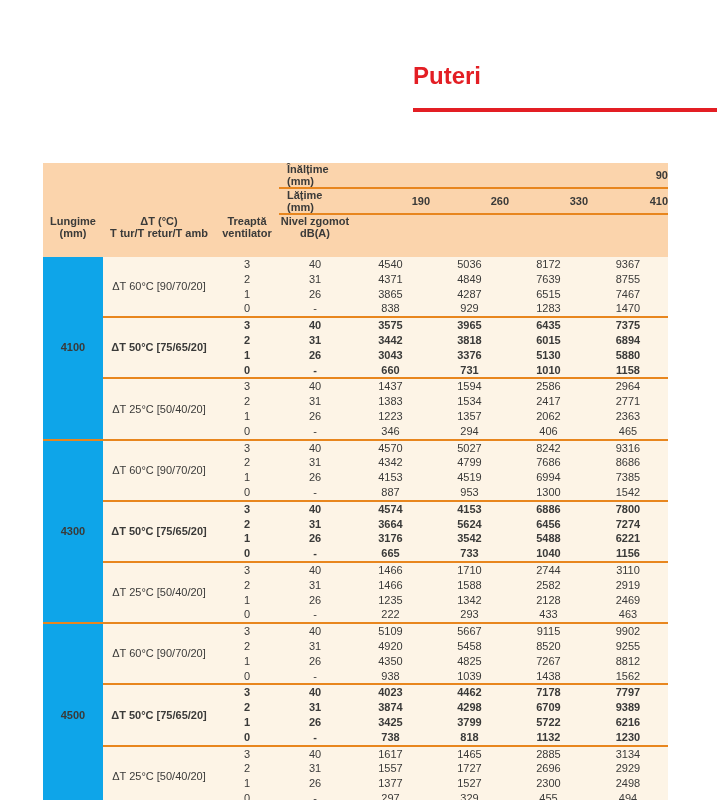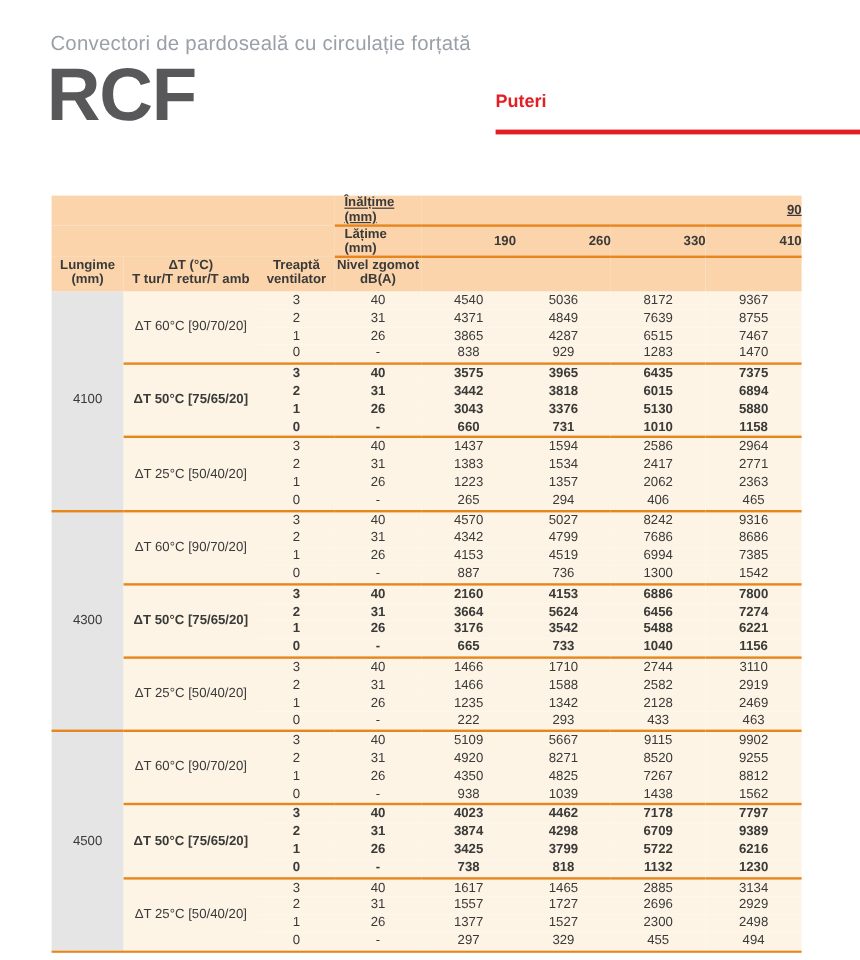--- a/index.html
+++ b/index.html
@@ -10,50 +10,48 @@
     --text:#3A3A39;
     --subtitle:#9AA0A8;
     --logo:#58585A;
   }
   *{margin:0;padding:0;box-sizing:border-box;}
   body{background:#fff;font-family:"Liberation Sans",sans-serif;}
   .page{position:relative;width:717px;height:800px;background:#fff;overflow:hidden;}
 
   .subtitle{position:absolute;left:42px;top:27px;font-size:17px;color:var(--subtitle);letter-spacing:.2px;}
   .logo{position:absolute;left:39px;top:44px;font-size:62px;font-weight:900;color:var(--logo);letter-spacing:-1px;}
-  .section-title{position:absolute;left:413px;top:76px;font-size:15px;font-weight:bold;color:var(--red);}
+  .section-title{position:absolute;left:413px;top:62px;font-size:24px;font-weight:bold;color:var(--red);}
   .red-rule{position:absolute;left:413px;top:108px;width:304px;height:4px;background:var(--red);}
 
   .tbl-wrap{position:absolute;left:43px;top:163px;width:625px;border-bottom:2px solid var(--orange);}
   table{border-collapse:collapse;table-layout:fixed;width:625px;font-size:11px;color:var(--text);}
   col.c-len{width:60px;}  col.c-dt{width:112px;}  col.c-step{width:64px;}
   col.c-db{width:72px;}   col.c-w1{width:79px;}   col.c-w2{width:79px;}
   col.c-w3{width:79px;}   col.c-w4{width:80px;}
 
   thead td{background:var(--peach);font-weight:bold;vertical-align:middle;}
-  thead tr.hr1 td{height:18px;text-decoration:underline;}
+  thead tr.hr1 td{height:18px;}
   thead tr.hr2 td{height:17px;}
-  thead tr.hr3 td{height:24px;text-align:center;line-height:12px;padding-bottom:4px;vertical-align:bottom;}
+  thead tr.hr3 td{height:24px;text-align:center;line-height:12px;padding-bottom:18px;vertical-align:bottom;}
   thead td.lbl-left{text-align:left;padding-left:8px;}
   thead td.num{text-align:right;}
   thead tr.hr1 td.underlined, thead tr.hr2 td.underlined{border-bottom:2px solid var(--orange);}
 
   tbody td{height:14.8px;line-height:14.8px;text-align:center;vertical-align:middle;background:var(--cream);padding:0;}
-  tbody td.col-length{background:#e5e5e5;font-weight:normal;}
+  tbody td.col-length{background:#0ea5e9;font-weight:bold;}
   tbody tr.bold td{font-weight:bold;}
   tbody tr.group-sep td{border-top:2px solid var(--orange);}
   tbody tr.block-sep td{border-top:2px solid var(--orange);}
 </style>
 </head>
 <body>
 
 <div class="page">
 
-  <div class="subtitle">Convectori de pardoseală cu circulație forțată</div>
-  <div class="logo">RCF</div>
   <div class="section-title">Puteri</div>
   <div class="red-rule"></div>
 
   <div class="tbl-wrap">
     <table>
       <colgroup>
         <col class="c-len">
           <col class="c-dt">
           <col class="c-step">
           <col class="c-db">
@@ -188,21 +186,21 @@
             <td>1</td>
             <td>26</td>
             <td>1223</td>
             <td>1357</td>
             <td>2062</td>
             <td>2363</td>
           </tr>
           <tr>
             <td>0</td>
             <td>-</td>
-            <td>265</td>
+            <td>346</td>
             <td>294</td>
             <td>406</td>
             <td>465</td>
           </tr>
           <tr class="block-sep">
             <td class="col-length" rowspan="12">4300</td>
             <td class="col-dt" rowspan="4">ΔT 60°C [90/70/20]</td>
             <td>3</td>
             <td>40</td>
             <td>4570</td>
@@ -223,29 +221,29 @@
             <td>26</td>
             <td>4153</td>
             <td>4519</td>
             <td>6994</td>
             <td>7385</td>
           </tr>
           <tr>
             <td>0</td>
             <td>-</td>
             <td>887</td>
-            <td>736</td>
+            <td>953</td>
             <td>1300</td>
             <td>1542</td>
           </tr>
           <tr class="bold group-sep">
             <td class="col-dt bold-dt" rowspan="4" style="font-weight: bold;">ΔT 50°C [75/65/20]</td>
             <td>3</td>
             <td>40</td>
-            <td>2160</td>
+            <td>4574</td>
             <td>4153</td>
             <td>6886</td>
             <td>7800</td>
           </tr>
           <tr class="bold">
             <td>2</td>
             <td>31</td>
             <td>3664</td>
             <td>5624</td>
             <td>6456</td>
@@ -307,21 +305,21 @@
             <td>40</td>
             <td>5109</td>
             <td>5667</td>
             <td>9115</td>
             <td>9902</td>
           </tr>
           <tr>
             <td>2</td>
             <td>31</td>
             <td>4920</td>
-            <td>8271</td>
+            <td>5458</td>
             <td>8520</td>
             <td>9255</td>
           </tr>
           <tr>
             <td>1</td>
             <td>26</td>
             <td>4350</td>
             <td>4825</td>
             <td>7267</td>
             <td>8812</td>

